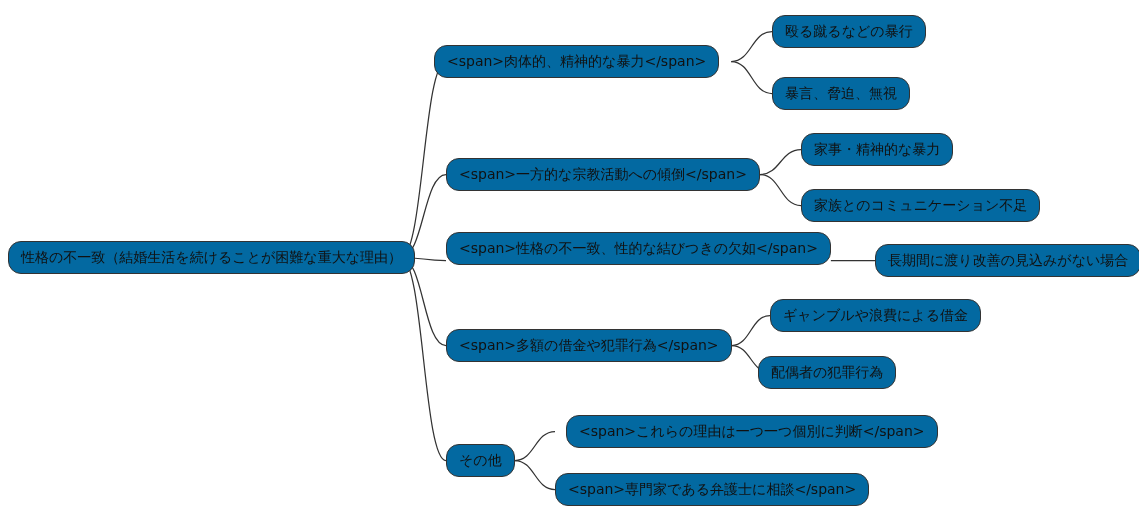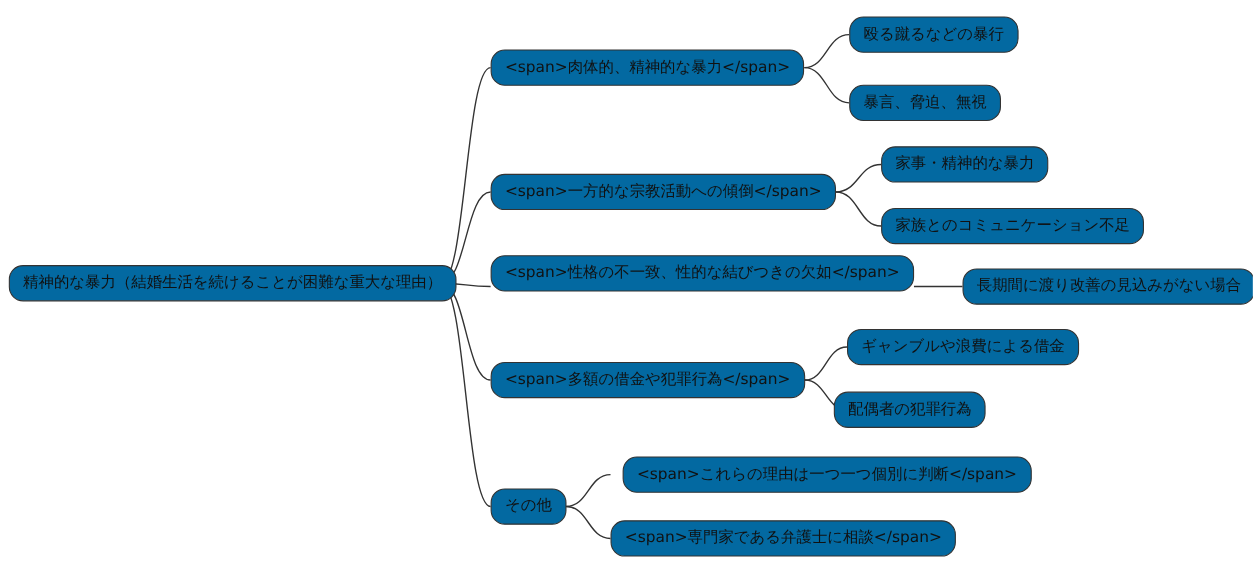--- a/index.html
+++ b/index.html
@@ -45,22 +45,22 @@
       <path d="M 400.953125 257.5 C 423.4765625 257.5, 423.4765625 260.5, 446 260.5" fill="none" stroke="#333333" stroke-width="1.25"></path>
       <path d="M 830.875 260.5 C 852.9375 260.5, 852.9375 260.5, 875 260.5" fill="none" stroke="#333333" stroke-width="1.25"></path>
       <path d="M 400.953125 257.5 C 423.4765625 257.5, 423.4765625 345.5, 446 345.5" fill="none" stroke="#333333" stroke-width="1.25"></path>
       <path d="M 731.5625 345.5 C 750.78125 345.5, 750.78125 315.5, 770 315.5" fill="none" stroke="#333333" stroke-width="1.25"></path>
       <path d="M 731.5625 345.5 C 750.78125 345.5, 750.78125 372.5, 770 372.5" fill="none" stroke="#333333" stroke-width="1.25"></path>
       <path d="M 400.953125 257.5 C 423.4765625 257.5, 423.4765625 460.5, 446 460.5" fill="none" stroke="#333333" stroke-width="1.25"></path>
       <path d="M 514.65625 460.5 C 534.828125 460.5, 534.828125 431.5, 555 431.5" fill="none" stroke="#333333" stroke-width="1.25"></path>
       <path d="M 514.65625 460.5 C 534.828125 460.5, 534.828125 489.5, 555 489.5" fill="none" stroke="#333333" stroke-width="1.25"></path>
     </svg>
   <div id="nodes">
-      <div class="node" id="node-root" style="left: 8px; top: 241px;">精神的な暴力（結婚生活を続けることが困難な重大な理由）</div>
-      <div class="node" id="node-b1" style="left: 446px; top: 45px;">&lt;span&gt;肉体的、精神的な暴力&lt;/span&gt;</div>
+      <div class="node" id="node-root" style="left: 8px; top: 241px;">性格の不一致（結婚生活を続けることが困難な重大な理由）</div>
+      <div class="node" id="node-b1" style="left: 434px; top: 45px;">&lt;span&gt;肉体的、精神的な暴力&lt;/span&gt;</div>
       <div class="node" id="node-b1c1" style="left: 772px; top: 15px;">殴る蹴るなどの暴行</div>
       <div class="node" id="node-b1c2" style="left: 772px; top: 77px;">暴言、脅迫、無視</div>
       <div class="node" id="node-b2" style="left: 446px; top: 158px;">&lt;span&gt;一方的な宗教活動への傾倒&lt;/span&gt;</div>
       <div class="node" id="node-b2c1" style="left: 801px; top: 133px;">家事・精神的な暴力</div>
       <div class="node" id="node-b2c2" style="left: 801px; top: 189px;">家族とのコミュニケーション不足</div>
       <div class="node" id="node-b3" style="left: 446px; top: 232px;">&lt;span&gt;性格の不一致、性的な結びつきの欠如&lt;/span&gt;</div>
       <div class="node" id="node-b3c1" style="left: 875px; top: 244px;">長期間に渡り改善の見込みがない場合</div>
       <div class="node" id="node-b4" style="left: 446px; top: 329px;">&lt;span&gt;多額の借金や犯罪行為&lt;/span&gt;</div>
       <div class="node" id="node-b4c1" style="left: 770px; top: 299px;">ギャンブルや浪費による借金</div>
       <div class="node" id="node-b4c2" style="left: 758px; top: 356px;">配偶者の犯罪行為</div>

